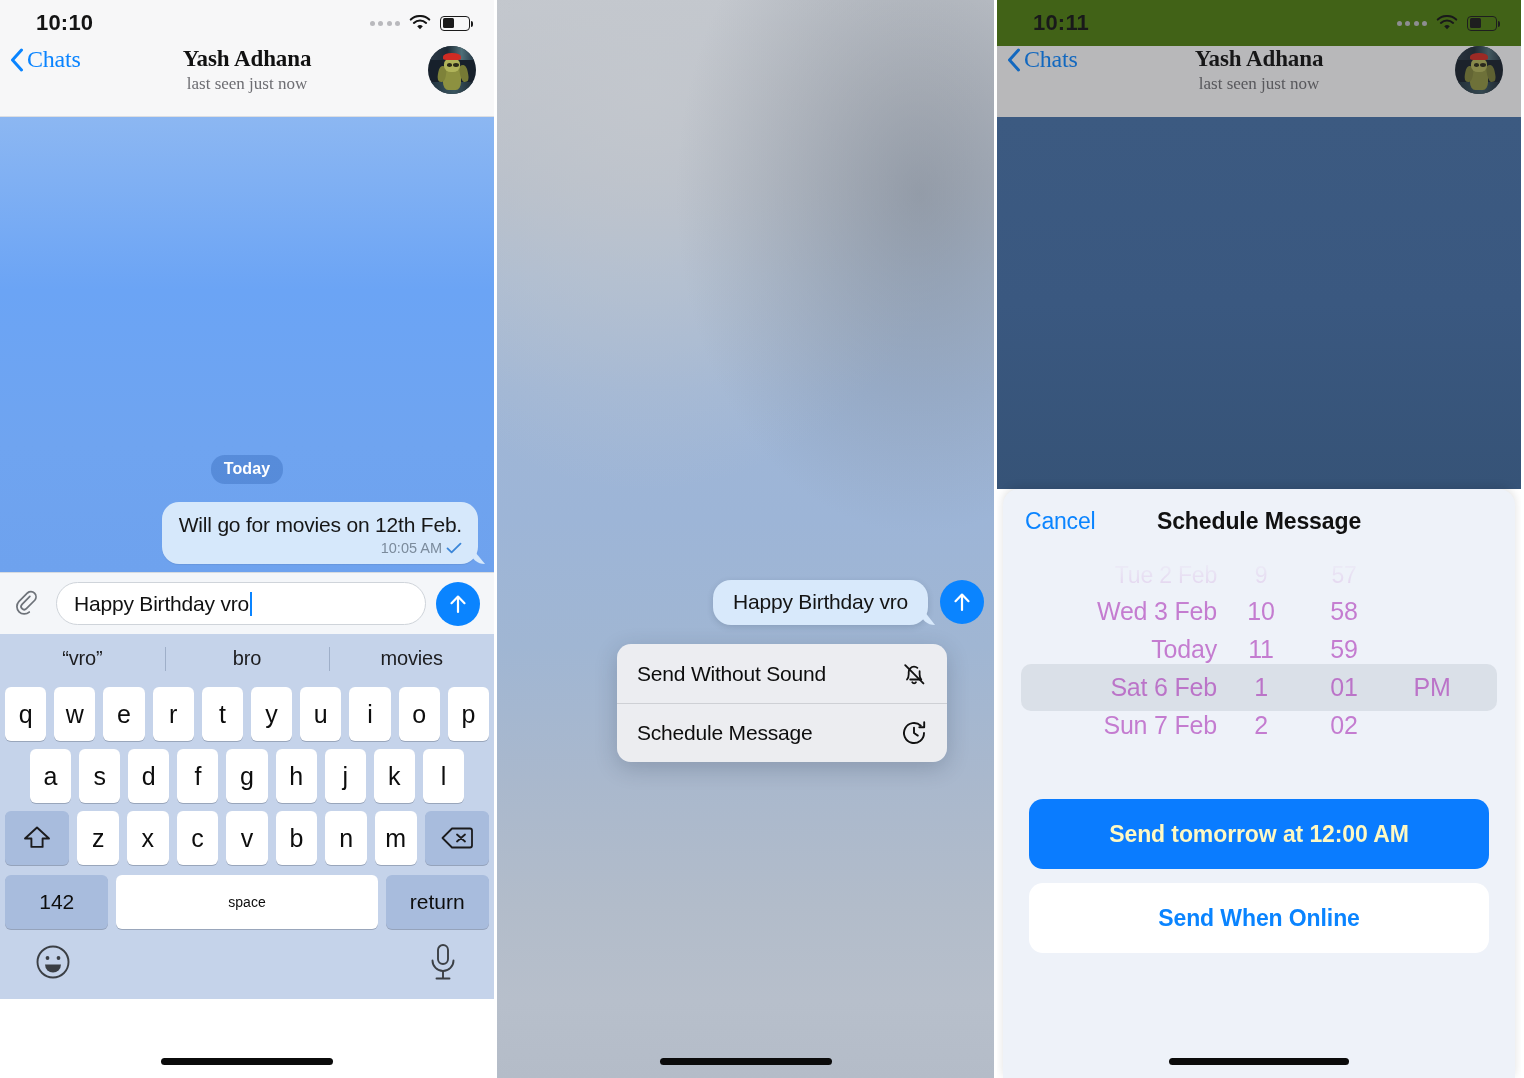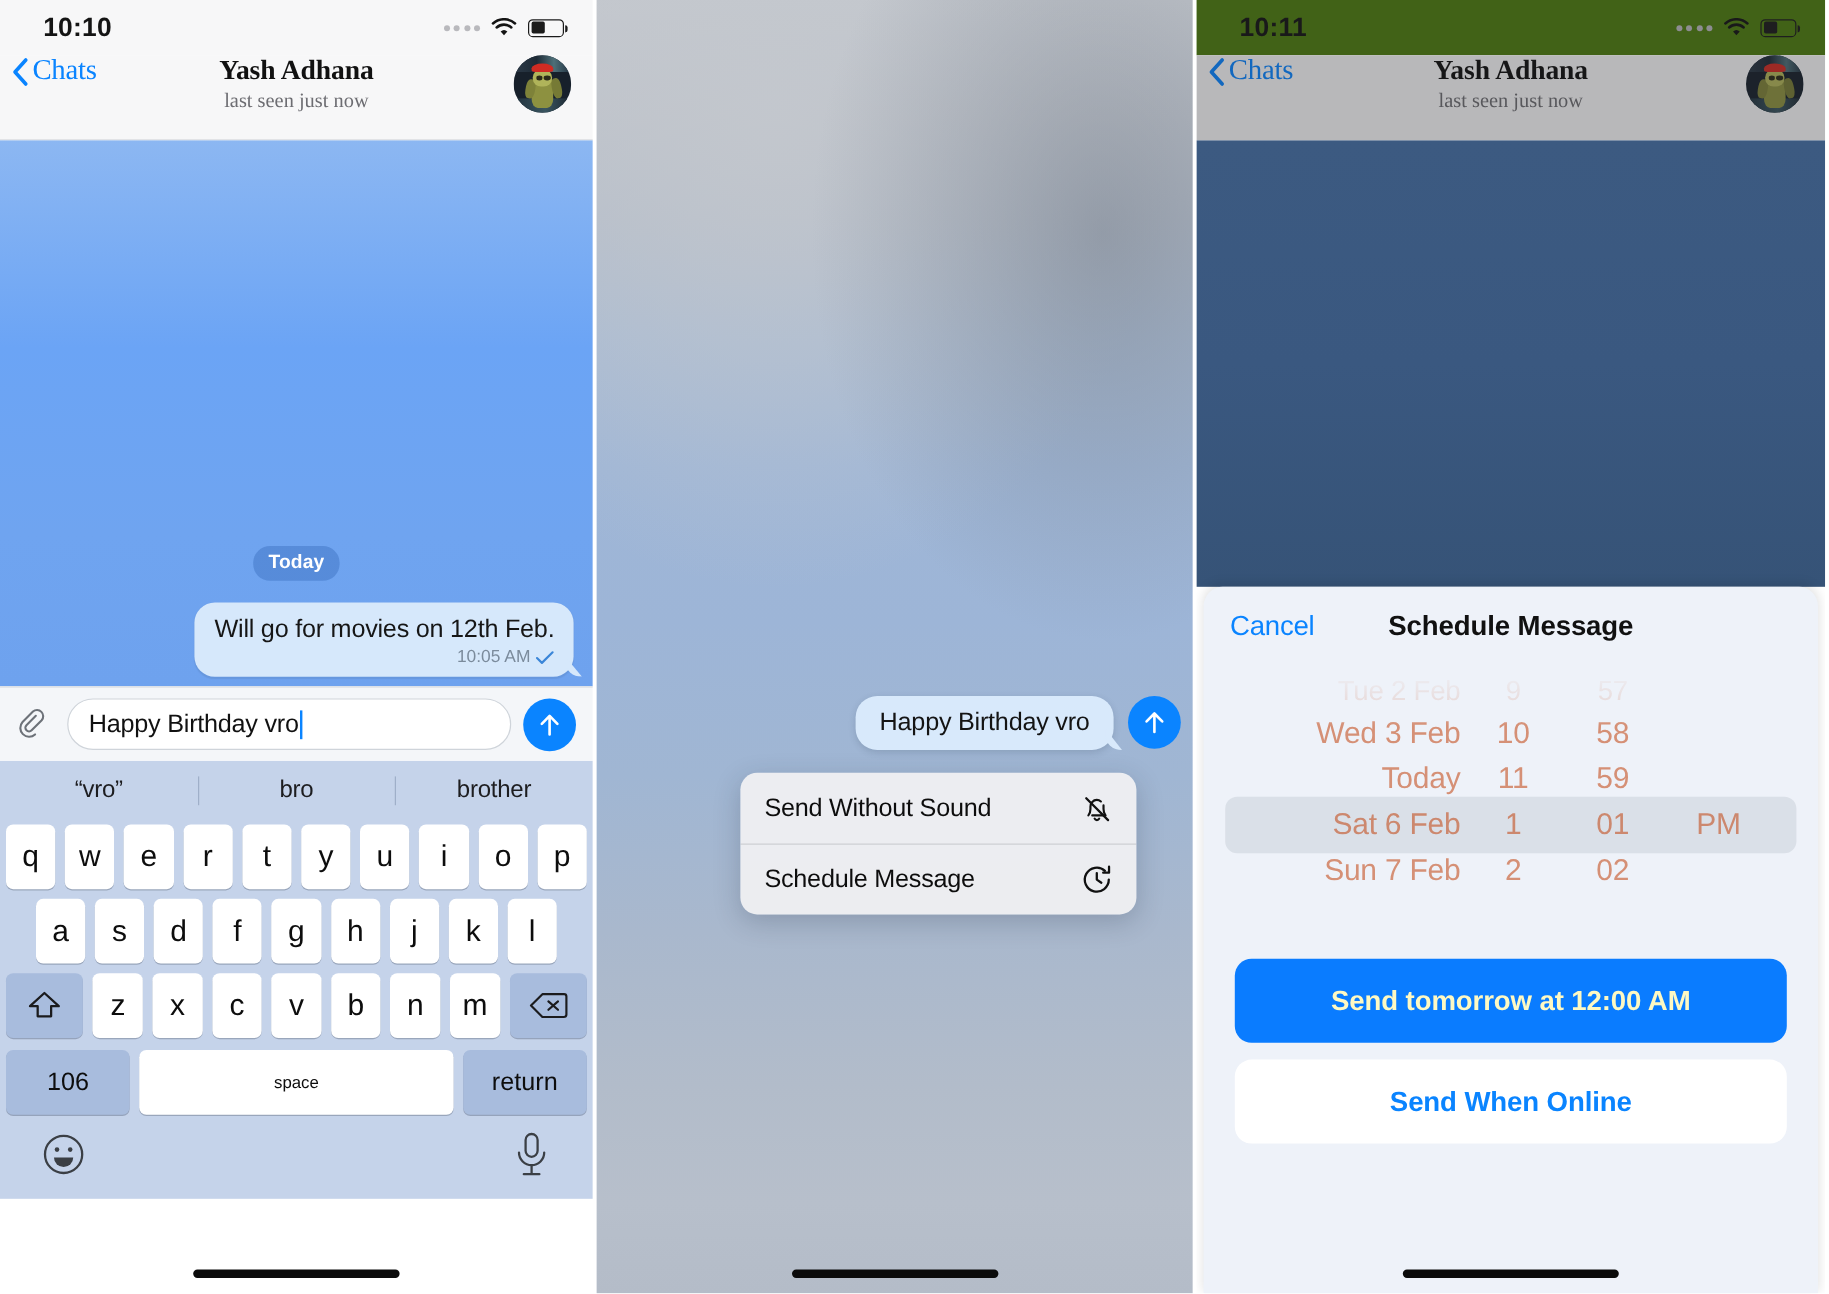--- a/index.html
+++ b/index.html
@@ -204,21 +204,21 @@
   .sheet-head { position: relative; height: 64px; display: flex; align-items: center; padding: 0 22px; }
   .sheet-cancel { font-size: 23px; color: #0a84ff; cursor: pointer; letter-spacing: -.2px; }
   .sheet-title {
     position: absolute; left: 0; right: 0; text-align: center;
     font-size: 23px; font-weight: 700; color: #111; letter-spacing: -.1px; pointer-events: none;
   }
   .picker { position: relative; height: 228px; overflow: hidden; padding: 0 30px; }
   .picker-rows { position: absolute; left: 30px; right: 30px; top: 6px; }
   .prow {
     display: flex; align-items: center; height: 38px;
-    font-size: 25px; color: #c2410c; letter-spacing: -.2px;
+    font-size: 25px; color: #a21caf; letter-spacing: -.2px;
   }
   .prow .c-date { flex: 0 0 188px; text-align: right; padding-right: 4px; }
   .prow .c-h    { flex: 0 0 80px;  text-align: center; }
   .prow .c-m    { flex: 0 0 86px;  text-align: center; }
   .prow .c-ap   { flex: 0 0 90px;  text-align: center; }
   .prow.f1 { opacity: .22; height: 33px; font-size: 23px; }
   .prow.f2 { opacity: .55; }
   .prow.sel {
     color: #0c0c0c; font-size: 27px; height: 47px; opacity: 1;
   }
@@ -331,21 +331,21 @@
         <svg width="24" height="24" viewBox="0 0 24 24">
           <path d="M12 20V5M5.5 11.2 12 4.6l6.5 6.6" stroke="#fff" stroke-width="2.2" fill="none" stroke-linecap="round" stroke-linejoin="round"></path>
         </svg>
       </div>
     </div>
 
     <div class="keyboard">
       <div class="suggest">
         <div class="sug">“vro”</div>
         <div class="sug">bro</div>
-        <div class="sug">brother</div>
+        <div class="sug">movies</div>
       </div>
 
       <div class="krow">
         <div class="key">q</div>
         <div class="key">w</div>
         <div class="key">e</div>
         <div class="key">r</div>
         <div class="key">t</div>
         <div class="key">y</div>
         <div class="key">u</div>
@@ -381,21 +381,21 @@
         <div class="key">m</div>
         <div class="key mod wide">
           <svg width="34" height="26" viewBox="0 0 34 26">
             <path d="M12 3.5h18a2 2 0 0 1 2 2v15a2 2 0 0 1-2 2H12L2.5 13z" stroke="#1b1b1d" stroke-width="1.8" fill="none" stroke-linejoin="round"></path>
             <path d="M17 9.5 25 16.5M25 9.5 17 16.5" stroke="#1b1b1d" stroke-width="1.8" stroke-linecap="round"></path>
           </svg>
         </div>
       </div>
 
       <div class="krow r4">
-        <div class="key mod num">106</div>
+        <div class="key mod num">142</div>
         <div class="key space">space</div>
         <div class="key mod ret">return</div>
       </div>
 
       <div class="kb-bottom">
         <div>
           <svg width="38" height="38" viewBox="0 0 38 38">
             <circle cx="19" cy="19" r="15.5" stroke="#3b3f45" stroke-width="1.9" fill="none"></circle>
             <circle cx="13.5" cy="15" r="1.9" fill="#3b3f45"></circle>
             <circle cx="24.5" cy="15" r="1.9" fill="#3b3f45"></circle>

